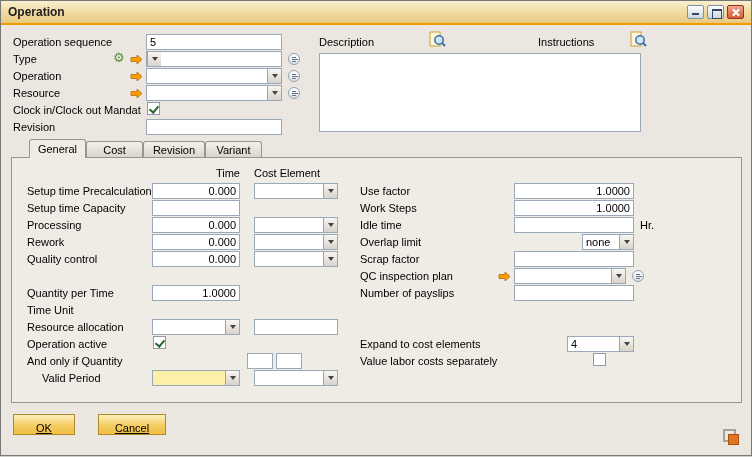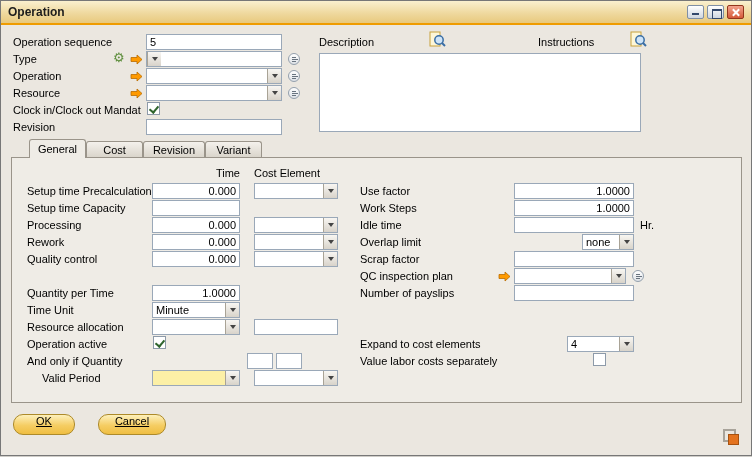--- a/index.html
+++ b/index.html
@@ -46,23 +46,23 @@
        box-shadow:0 -2px 0 #68737f, 0 2px 0 #68737f, 2px 0 0 #68737f; }
   .zicon{ position:absolute; width:17px; height:17px; cursor:pointer; }
 
   .tab{ position:absolute; top:140px; height:17px; font-size:11px; text-align:center; line-height:16px;
        background:linear-gradient(#f4f1ec,#d8d3c9); border:1px solid #9a948a; border-bottom:none;
        border-radius:3px 3px 0 0; z-index:1; cursor:pointer; }
   .tab.active{ top:138px; height:19px; line-height:19px; background:#efece6; z-index:3; }
   .panel{ position:absolute; left:10px; top:156px; width:731px; height:246px;
        border:1px solid #9a948a; background:#efece6; z-index:2; }
 
-  .btn{ position:absolute; height:21px; border:1px solid #ad8a2a; border-radius:10px;
+  .btn{ position:absolute; height:21px; border:1px solid #ad8a2a; border-radius:0;
        background:linear-gradient(#fdf0bb,#f5cd63 55%,#efbe42);
-       font-size:11px; display:flex; align-items:flex-start; justify-content:center; cursor:pointer; }
+       font-size:11px; display:flex; align-items:flex-end; justify-content:center; cursor:pointer; }
   .btn span{ text-decoration:underline; }
   .grip{ position:absolute; left:721px; top:427px; width:17px; height:17px; cursor:nwse-resize; }
   .grip::before{ content:""; position:absolute; left:1px; top:1px; width:9px; height:9px; border:2px solid #a8a39a; }
   .grip::after{ content:""; position:absolute; right:0; bottom:0; width:9px; height:9px;
        background:#e4731f; border:1px solid #a85210; }
   .colhead{ position:absolute; font-size:11px; color:#000;text-align:right; }
 </style>
 </head>
 <body>
 
@@ -168,24 +168,20 @@
     <input class="tb num" style="left: 140px; top: 93px; width: 88px;" value="0.000">
     <div class="combo" style="left:242px;top:93px;width:84px">
       <span class="val"></span>
       <span class="cbtn"></span>
     </div>
 
     <div class="lbl" style="left:15px;top:129px">Quantity per Time</div>
     <input class="tb num" style="left: 140px; top: 127px; width: 88px;" value="1.0000">
 
     <div class="lbl" style="left:15px;top:146px">Time Unit</div>
-    <div class="combo" style="left:140px;top:144px;width:88px">
-      <span class="val">Minute</span>
-      <span class="cbtn"></span>
-    </div>
 
     <div class="lbl" style="left:15px;top:163px">Resource allocation</div>
     <div class="combo" style="left:140px;top:161px;width:88px">
       <span class="val"></span>
       <span class="cbtn"></span>
     </div>
     <input class="tb" style="left: 242px; top: 161px; width: 84px;" value="">
 
     <div class="lbl" style="left:15px;top:180px">Operation active</div>
     <div class="cb checked" style="left:141px;top:178px"></div>

